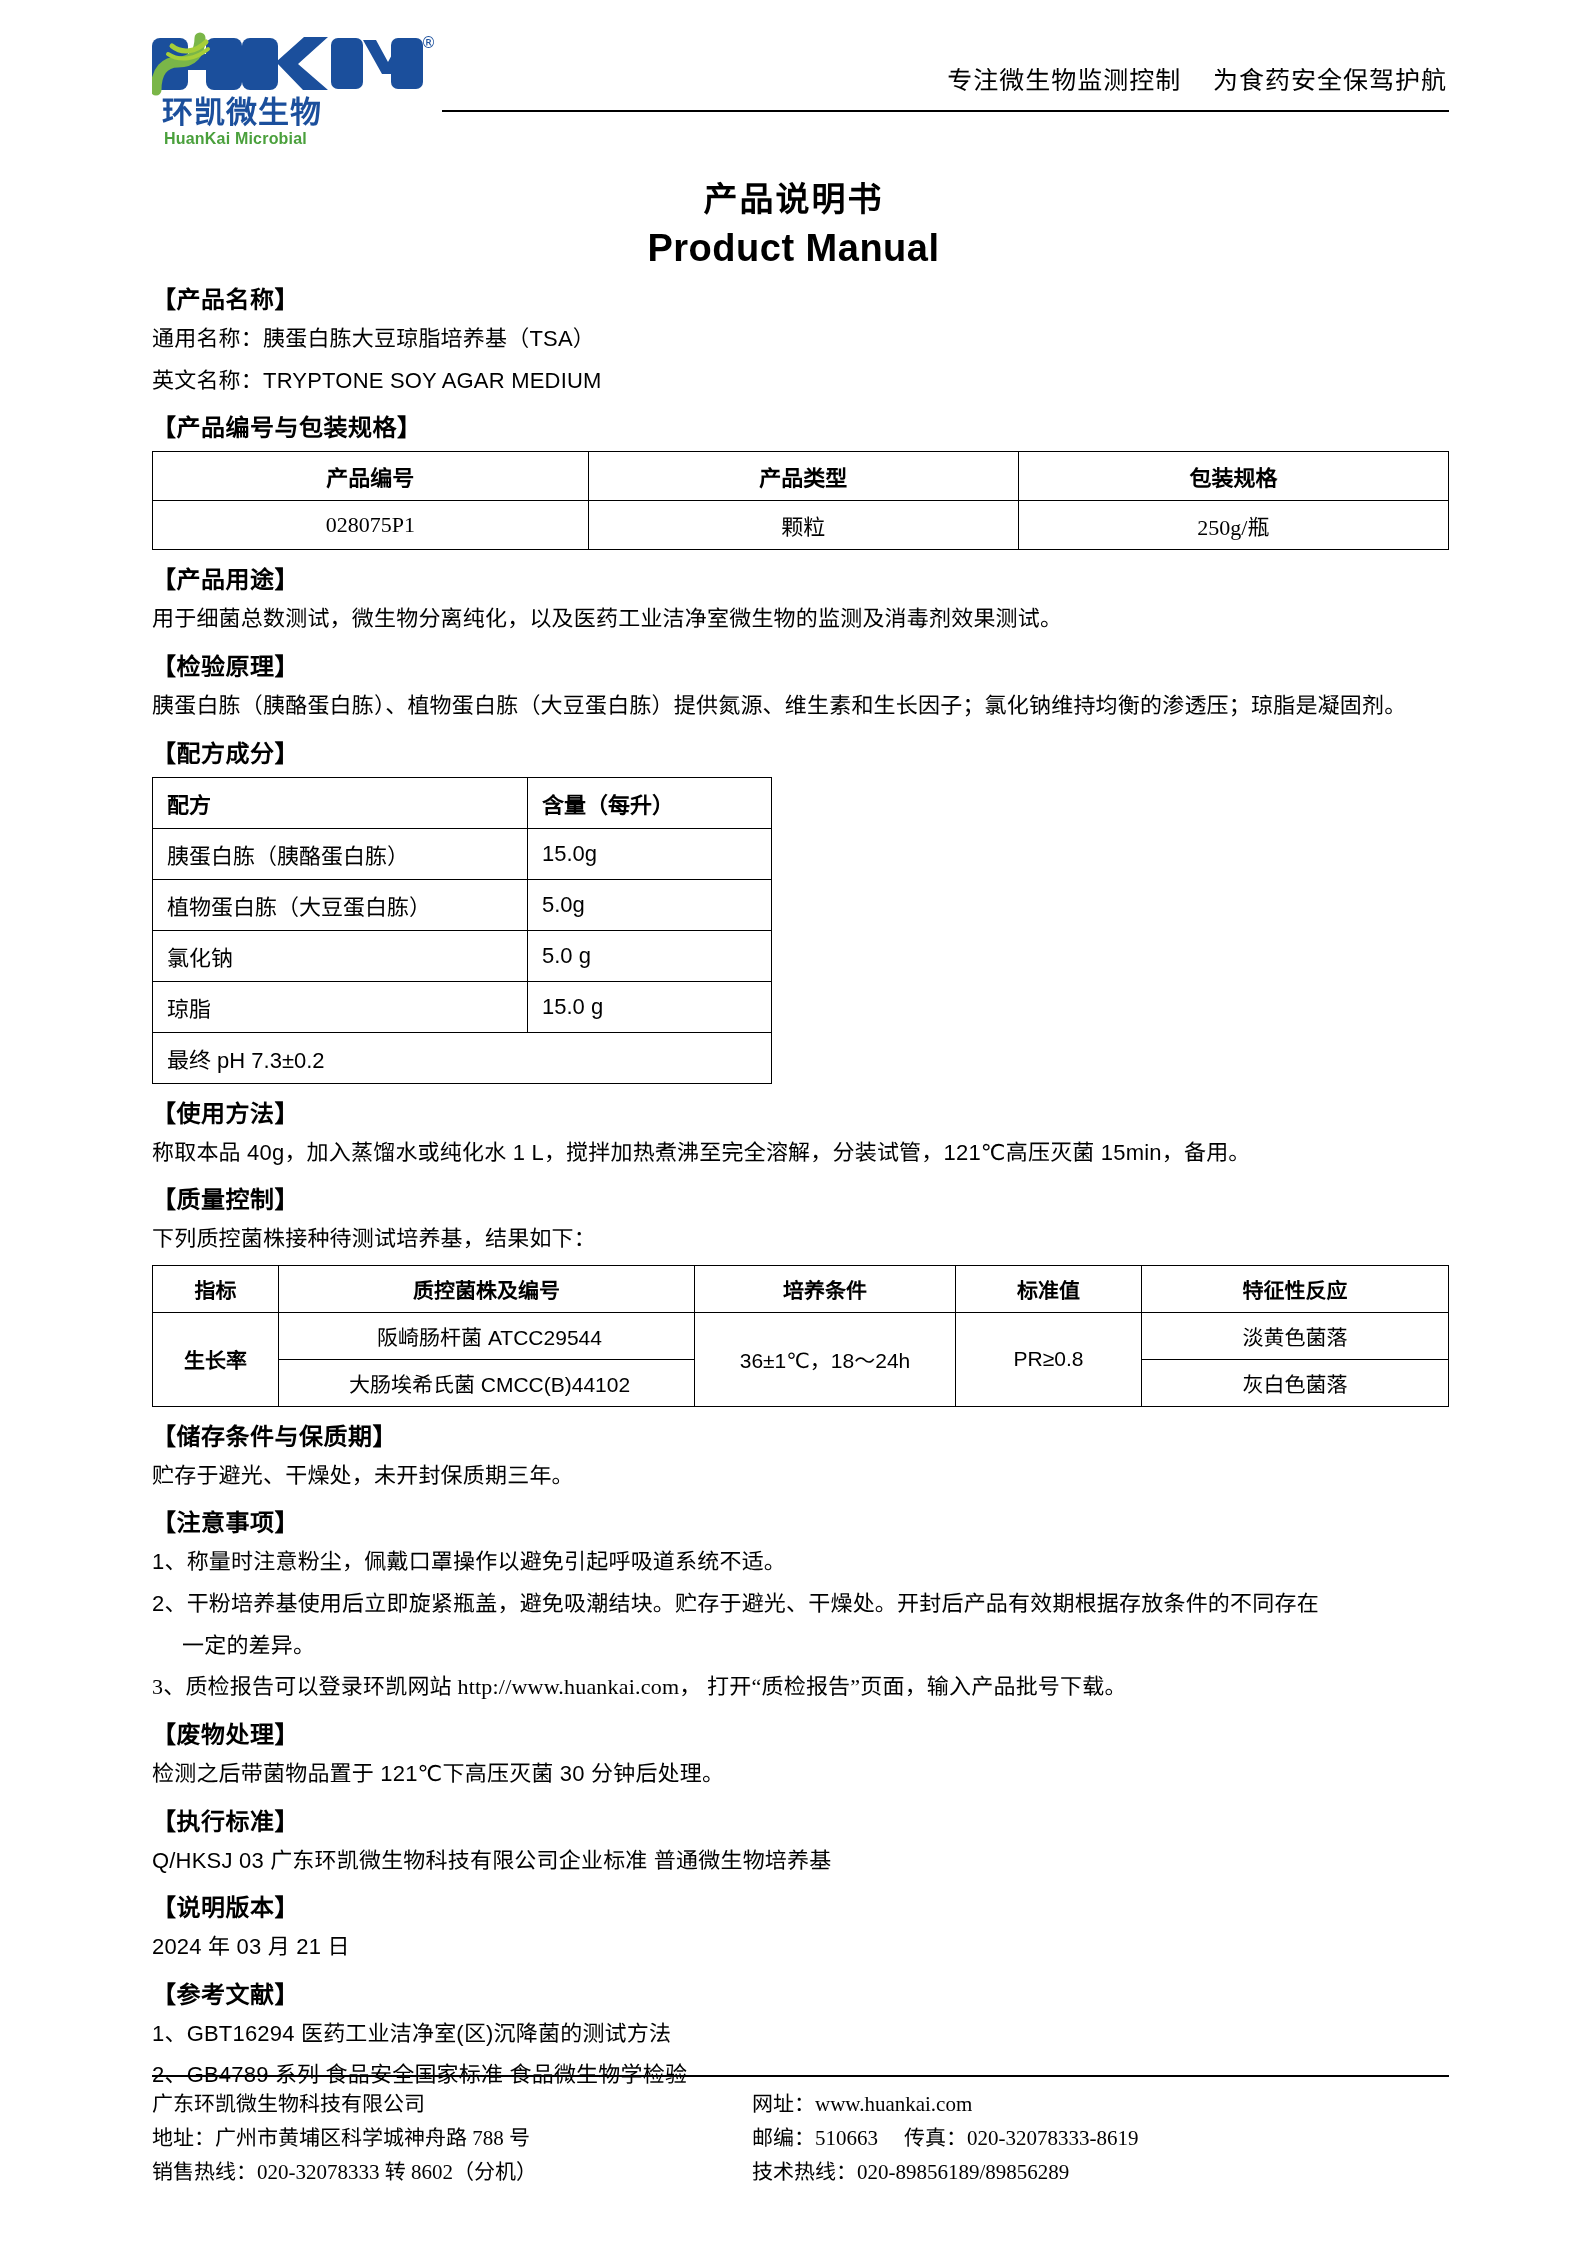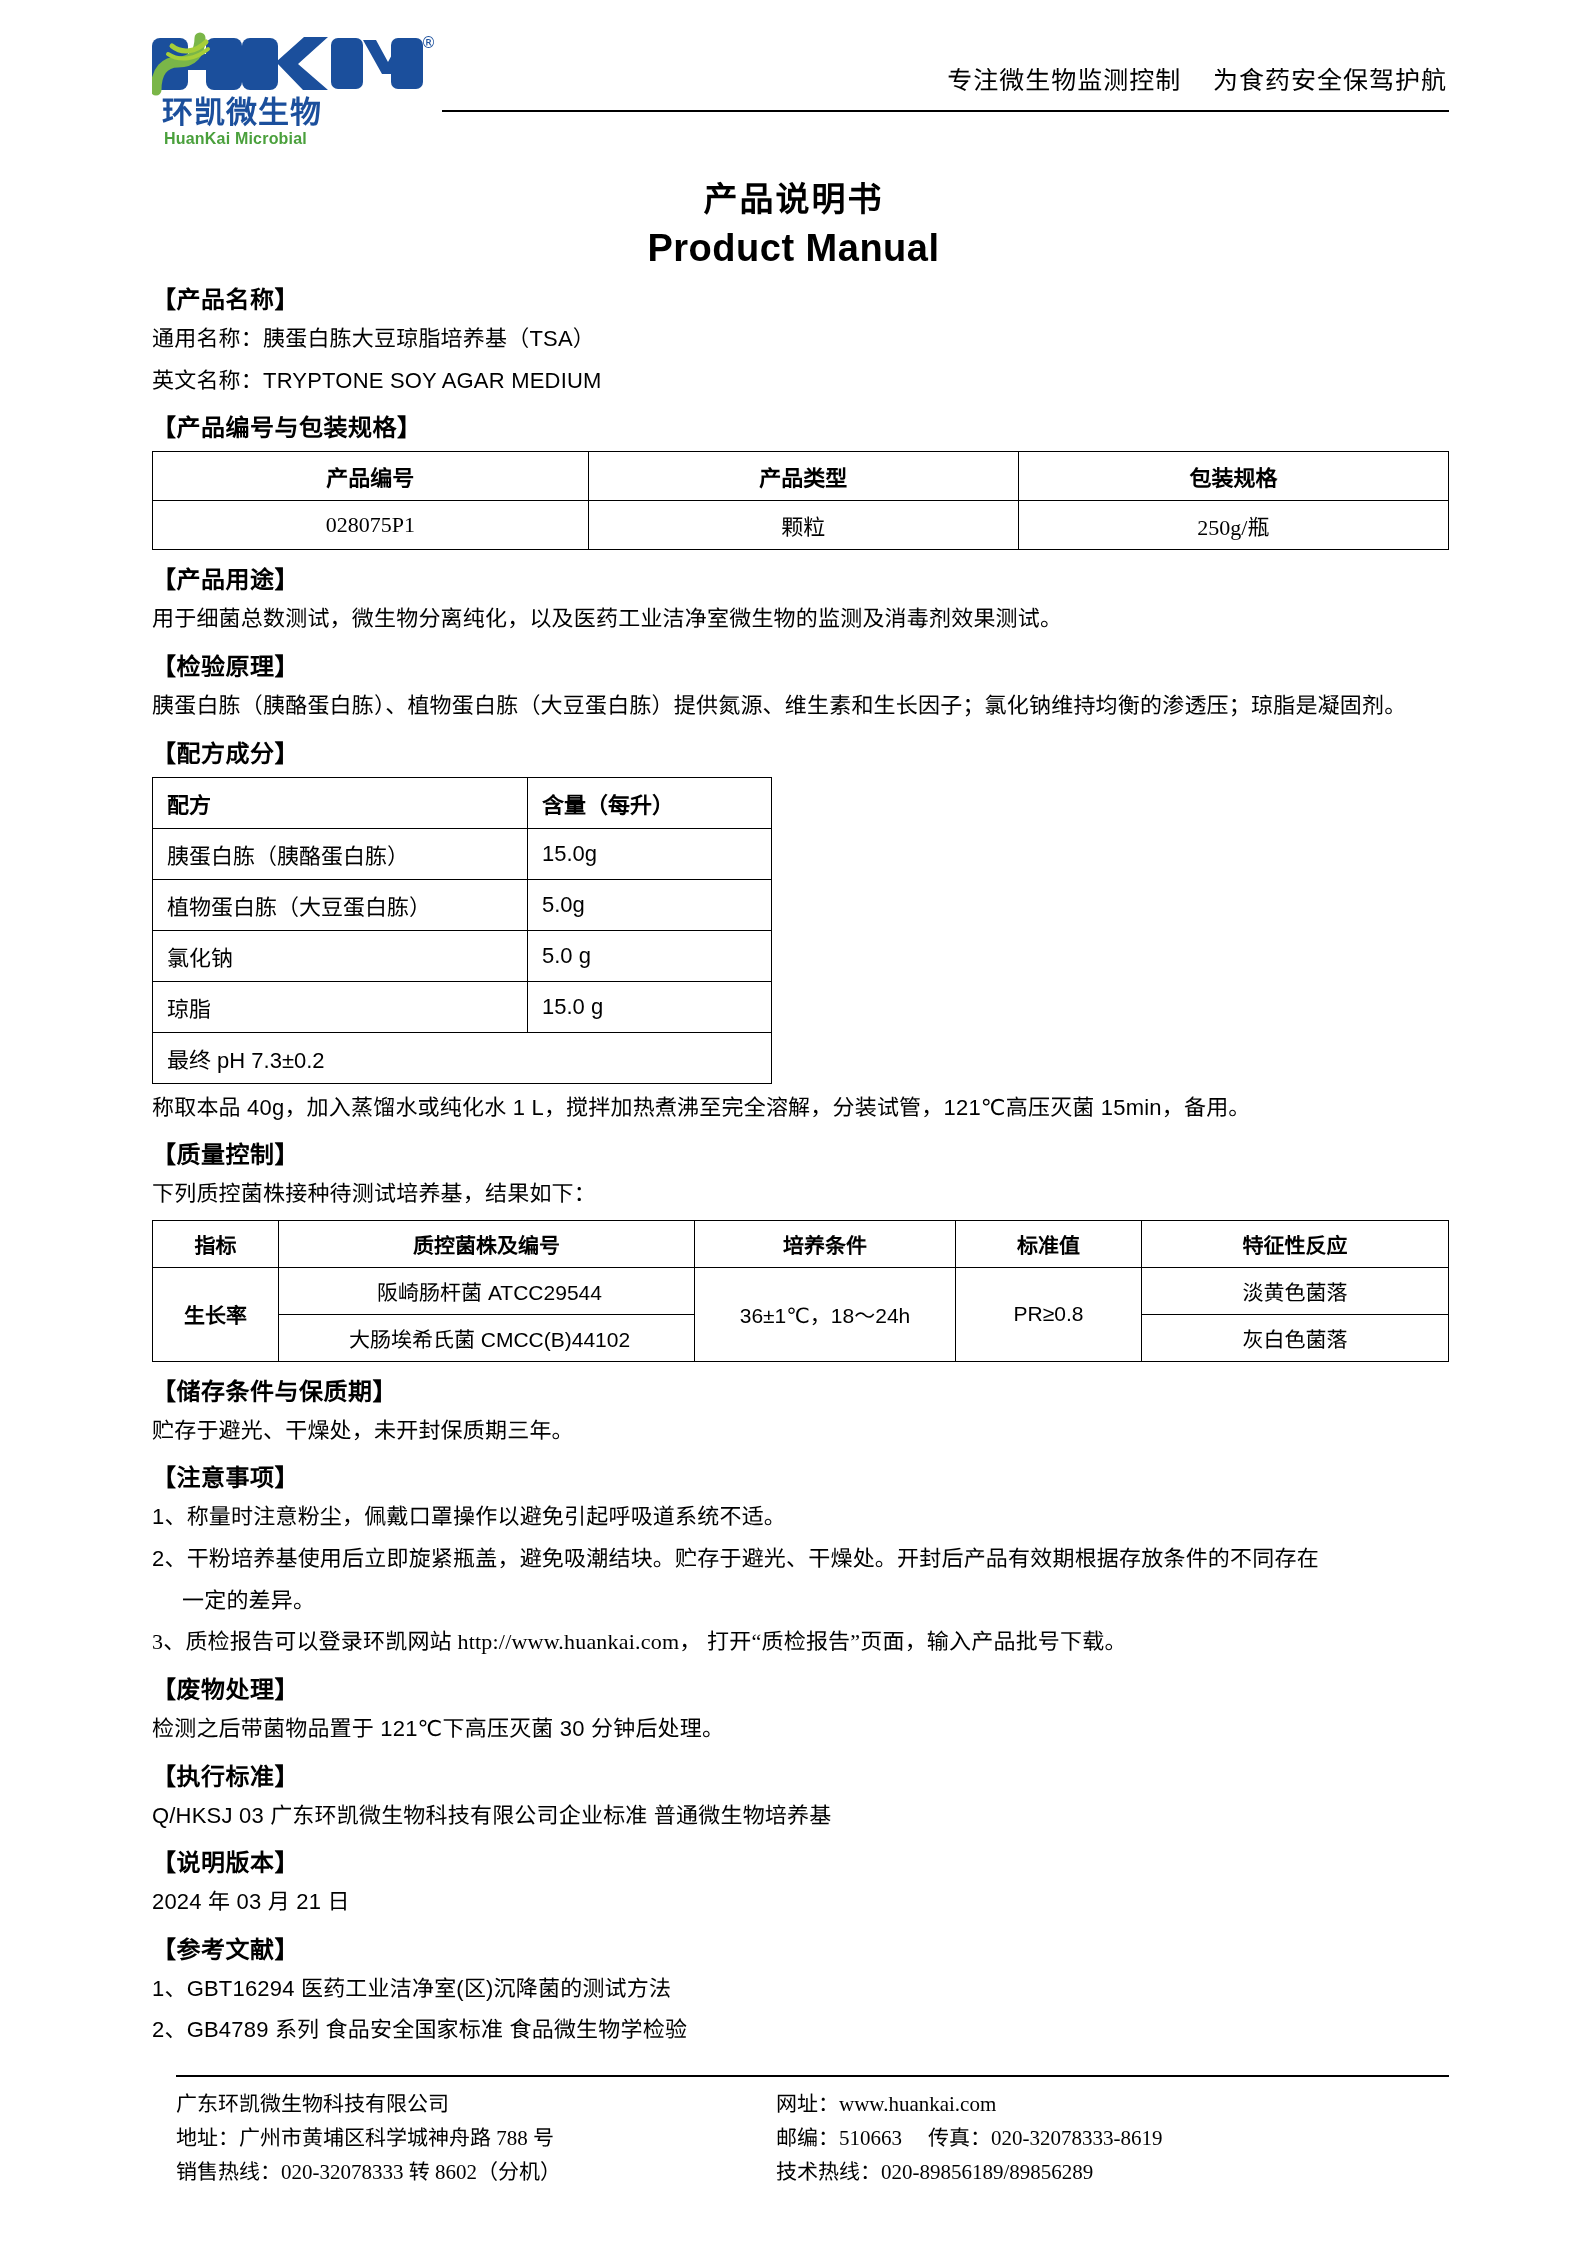--- a/index.html
+++ b/index.html
@@ -179,21 +179,20 @@
   table.qc-table td.metric {
     font-weight: 700;
   }
 
   
   .footer {
     position: absolute;
     left: 152px;
     right: 138px;
     bottom: 56px;
-    margin-left: 24px;
   }
   .footer-rule {
     border-top: 2.5px solid #000;
     margin-bottom: 10px;
   }
   .footer-cols {
     display: flex;
     font-family: "Liberation Serif", "DejaVu Serif", serif;
     font-size: 21px;
     line-height: 1.62;
@@ -301,20 +300,21 @@
         <tr>
           <td>琼脂</td>
           <td>15.0 g</td>
         </tr>
         <tr>
           <td class="ph-row" colspan="2">最终 pH 7.3±0.2</td>
         </tr>
       </tbody>
     </table>
 
+    <div class="sec-head">【使用方法】</div>
     <div class="para">称取本品 40g，加入蒸馏水或纯化水 1 L，搅拌加热煮沸至完全溶解，分装试管，121℃高压灭菌 15min，备用。</div>
 
     <div class="sec-head">【质量控制】</div>
     <div class="para">下列质控菌株接种待测试培养基，结果如下：</div>
     <table class="qc-table">
       <thead>
         <tr>
           <th style="width:105px">指标</th>
           <th style="width:395px">质控菌株及编号</th>
           <th style="width:240px">培养条件</th>

